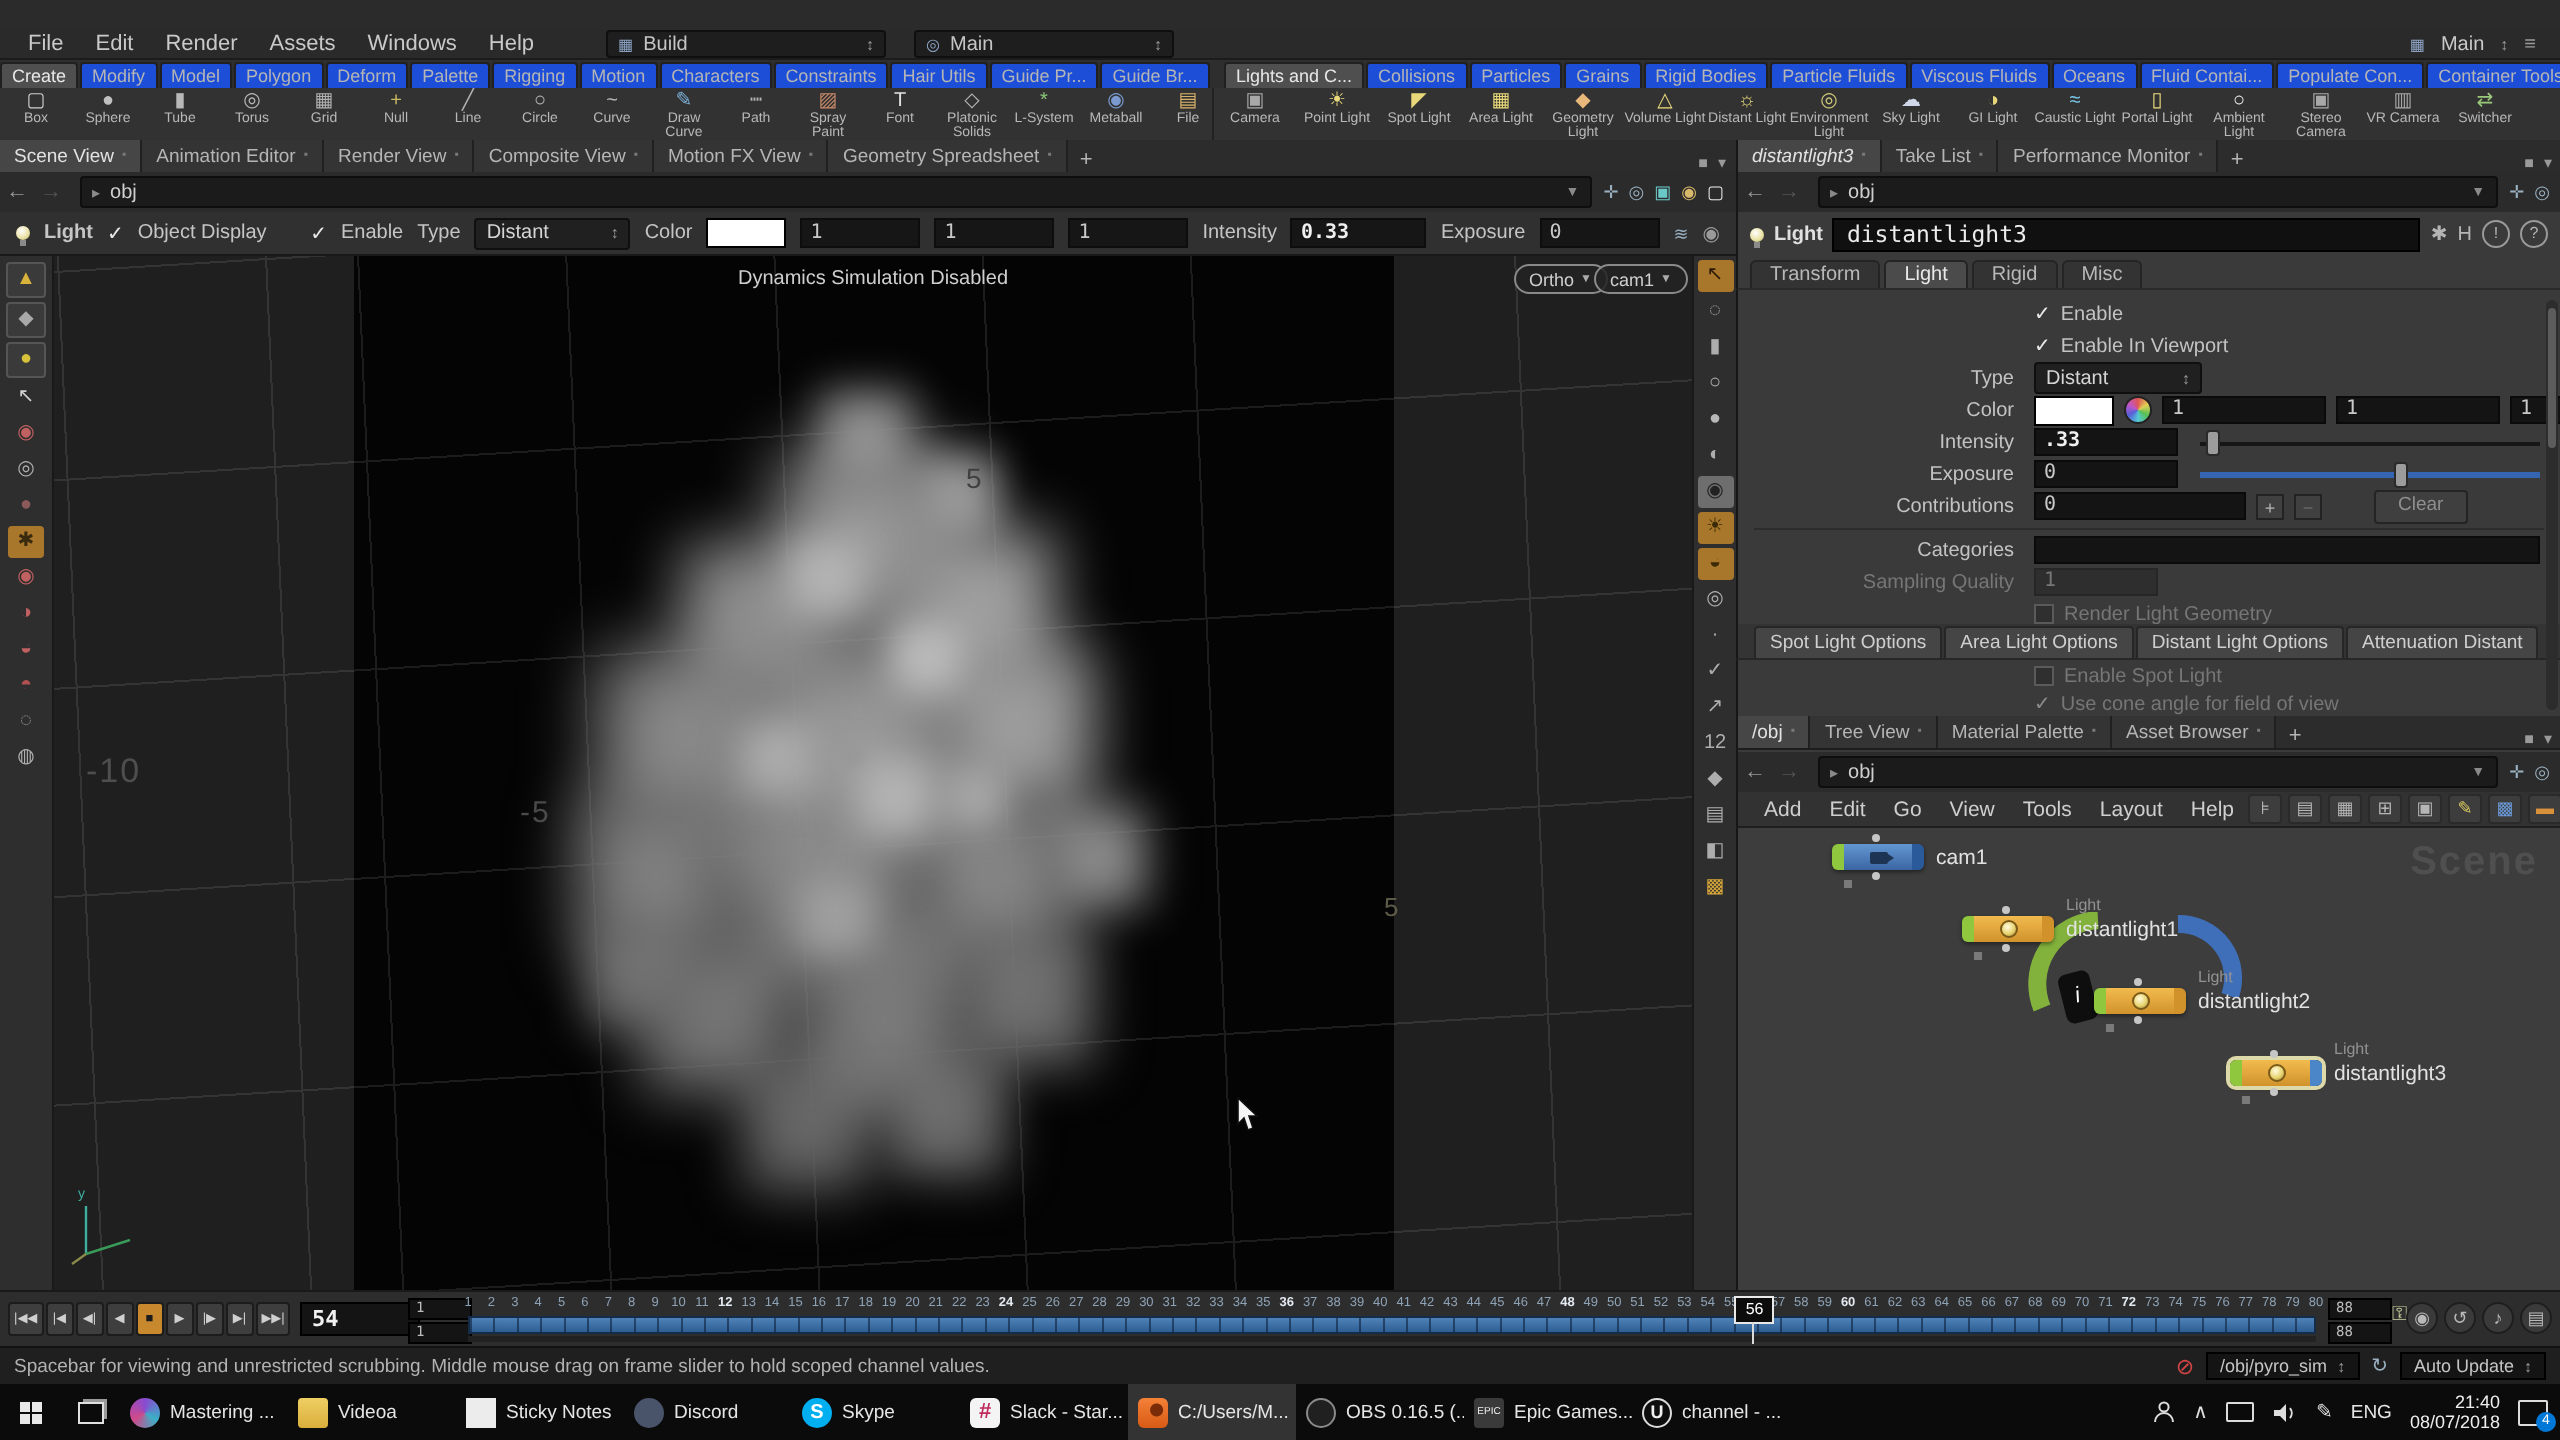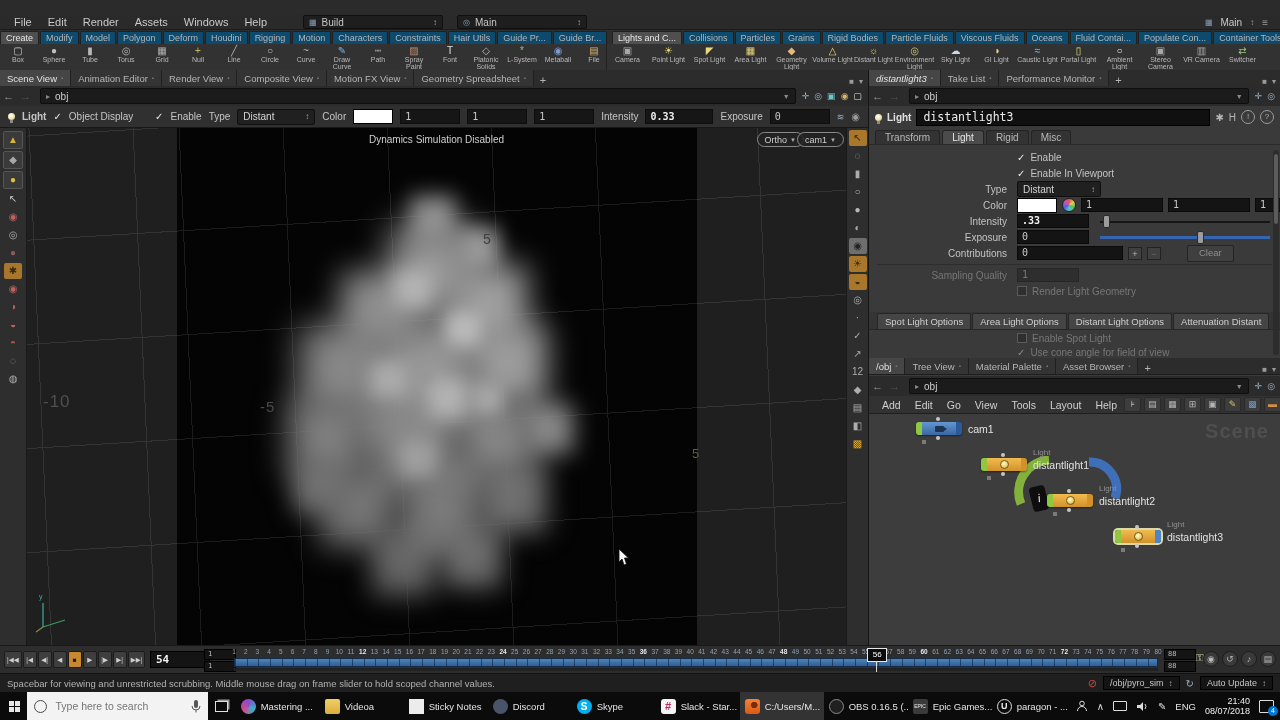--- a/index.html
+++ b/index.html
@@ -21,21 +21,21 @@
   .spinner{font-size:8px;color:#9a9a9a;}
   #build-sel{margin-left:28px;width:128px;}
   #main-sel{margin-left:14px;width:118px;}
   #menubar-right{margin-left:auto;display:flex;gap:8px;align-items:center;padding-right:12px;font-size:10px;}
 
   
   #shelftabs{position:absolute;left:0;top:30px;width:1280px;height:14px;background:#2e2e2e;display:flex;overflow:hidden;}
   .shelfgroup{display:flex;align-items:flex-end;overflow:hidden;}
   #shelftabs-left{width:612px;}
   #shelftabs-right{flex:1;}
-  .shelf-tab{flex:0 0 auto;font-size:9px;color:#b5b5b5;background:#0c4a6e;border:1px solid #202020;border-bottom:none;border-radius:2px 2px 0 0;padding:1px 5px;margin-right:1px;white-space:nowrap;}
+  .shelf-tab{flex:0 0 auto;font-size:9px;color:#b5b5b5;background:#1d4ed8;border:1px solid #202020;border-bottom:none;border-radius:2px 2px 0 0;padding:1px 5px;margin-right:1px;white-space:nowrap;}
   .shelf-tab.active{background:#4f4f4f;color:#e8e8e8;}
 
   
   #shelftools{position:absolute;left:0;top:44px;width:1280px;height:26px;background:#323232;border-bottom:1px solid #191919;display:flex;}
   #tools-left{width:606px;display:flex;overflow:hidden;}
   #tools-right{flex:1;display:flex;overflow:hidden;border-left:1px solid #222;}
   .tool{flex:0 0 auto;width:36px;text-align:center;overflow:hidden;padding-top:1px;}
   #tools-right .tool{width:41px;}
   .tool-icon{height:11px;line-height:11px;font-size:10px;}
   .tool-label{font-size:7px;line-height:7px;color:#b8b8b8;white-space:normal;}
@@ -266,21 +266,21 @@
     </div>
   </div>
 
   <div id="shelftabs">
     <div class="shelfgroup" id="shelftabs-left">
         <div class="shelf-tab active">Create</div>
         <div class="shelf-tab">Modify</div>
         <div class="shelf-tab">Model</div>
         <div class="shelf-tab">Polygon</div>
         <div class="shelf-tab">Deform</div>
-        <div class="shelf-tab">Houdini</div>
+        <div class="shelf-tab">Palette</div>
         <div class="shelf-tab">Rigging</div>
         <div class="shelf-tab">Motion</div>
         <div class="shelf-tab">Characters</div>
         <div class="shelf-tab">Constraints</div>
         <div class="shelf-tab">Hair Utils</div>
         <div class="shelf-tab">Guide Pr...</div>
         <div class="shelf-tab">Guide Br...</div>
       </div>
     <div class="shelfgroup" id="shelftabs-right">
         <div class="shelf-tab active">Lights and C...</div>
@@ -515,21 +515,21 @@
       <div id="vp-message">Dynamics Simulation Disabled</div>
       <div class="pill" id="pill-ortho">
         <span>Ortho</span>
         <span class="caret">▼</span>
       </div>
       <div class="pill" id="pill-cam">
         <span>cam1</span>
         <span class="caret">▼</span>
       </div>
       <div id="grid-labels">
-          <div class="gridlabel" style="left: 16px; top: 264px; font-size: 17px; color: rgb(78, 78, 78);">-10</div>
+          <div class="gridlabel" style="left: 16px; top: 248px; font-size: 17px; color: rgb(78, 78, 78);">-10</div>
           <div class="gridlabel" style="left: 233px; top: 270px; font-size: 15px; color: rgb(74, 74, 74);">-5</div>
           <div class="gridlabel" style="left: 456px; top: 103px; font-size: 14px; color: rgb(63, 63, 63);">5</div>
           <div class="gridlabel" style="left: 665px; top: 318px; font-size: 13px; color: rgb(93, 90, 72);">5</div>
         </div>
       <svg id="axis-gizmo" width="42" height="46">
         <line x1="10" y1="40" x2="10" y2="16" stroke="#3fae9f" stroke-width="1.2"></line>
         <line x1="10" y1="40" x2="32" y2="33" stroke="#3a9a5a" stroke-width="1.2"></line>
         <line x1="10" y1="40" x2="3" y2="45" stroke="#8a8a4a" stroke-width="1.2"></line>
         <text x="6" y="12" fill="#3fae9f" font-size="7">y</text>
       </svg>
@@ -666,20 +666,26 @@
       <div class="plabel">Contributions</div>
       <div class="pctl">
         <span class="pf mono" style="width:96px;">0</span>
         <span class="mini">+</span>
         <span class="mini dim">−</span>
         <span style="width:16px;"></span>
         <span class="pbtn">Clear</span>
       </div>
     </div>
     <div class="psep"></div>
+    <div class="prow">
+      <div class="plabel">Categories</div>
+      <div class="pctl">
+        <span class="pf" style="flex:1;"></span>
+      </div>
+    </div>
     <div class="prow disabled">
       <div class="plabel disabled">Sampling Quality</div>
       <div class="pctl">
         <span class="pf mono disabled" style="width:52px;background:#2e2e2e;border-color:#262626;">1</span>
       </div>
     </div>
     <div class="prow disabled">
       <div class="plabel"></div>
       <div class="pctl disabled">
         <span class="chkbox"></span>
@@ -944,29 +950,20 @@
         <span>Auto Update</span>
         <span class="spinner">↕</span>
       </div>
     </div>
   </div>
 
   <div id="taskbar">
     <div id="startbtn">
         <div class="winlogo"></div>
       </div>
-    <div id="searchbox">
-      <div class="search-ring"></div>
-      <input type="text" placeholder="Type here to search" style="">
-      <svg width="10" height="14" style="margin-left:auto;">
-        <rect x="3" y="1" width="4" height="8" rx="2" fill="#555"></rect>
-        <path d="M1 7 a4 4 0 0 0 8 0" stroke="#555" fill="none"></path>
-        <line x1="5" y1="11" x2="5" y2="13.5" stroke="#555"></line>
-      </svg>
-    </div>
     <div id="taskview">
         <div class="tv-ic"></div>
       </div>
     <div id="tapps">
         <div class="tapp">
           <div class="app-ic ic-mastering"></div>
           <span class="tapp-label">Mastering ...</span>
         </div>
         <div class="tapp">
           <div class="app-ic ic-folder"></div>
@@ -995,21 +992,21 @@
         <div class="tapp">
           <div class="app-ic ic-obs"></div>
           <span class="tapp-label">OBS 0.16.5 (...</span>
         </div>
         <div class="tapp">
           <div class="app-ic ic-epic">EPIC</div>
           <span class="tapp-label">Epic Games...</span>
         </div>
         <div class="tapp">
           <div class="app-ic ic-unreal">U</div>
-          <span class="tapp-label">paragon - ...</span>
+          <span class="tapp-label">channel - ...</span>
         </div>
       </div>
     <div id="tray">
       <svg class="tray-ic" width="12" height="12">
         <circle cx="6" cy="3.5" r="2.3" fill="none" stroke="#ddd"></circle>
         <path d="M1.5 11 a4.5 4.5 0 0 1 9 0" fill="none" stroke="#ddd"></path>
       </svg>
       <span class="tray-ic">∧</span>
       <span class="disp-ic"></span>
       <svg class="tray-ic" width="13" height="11">

